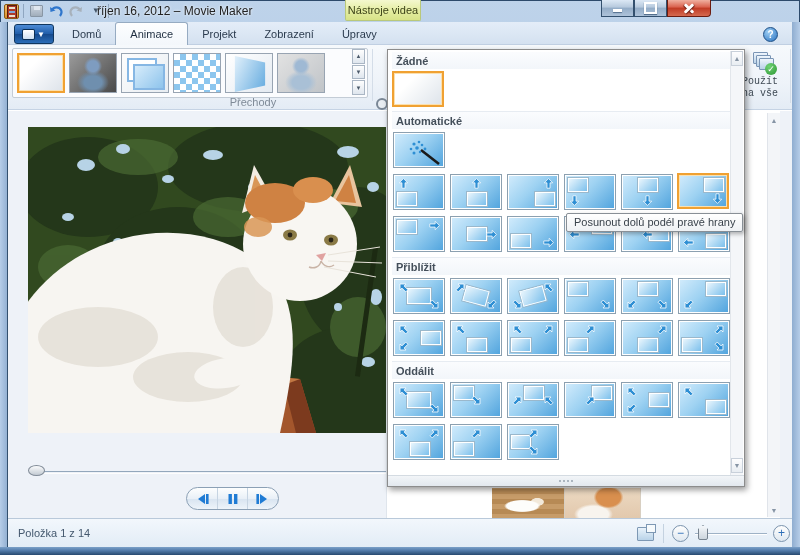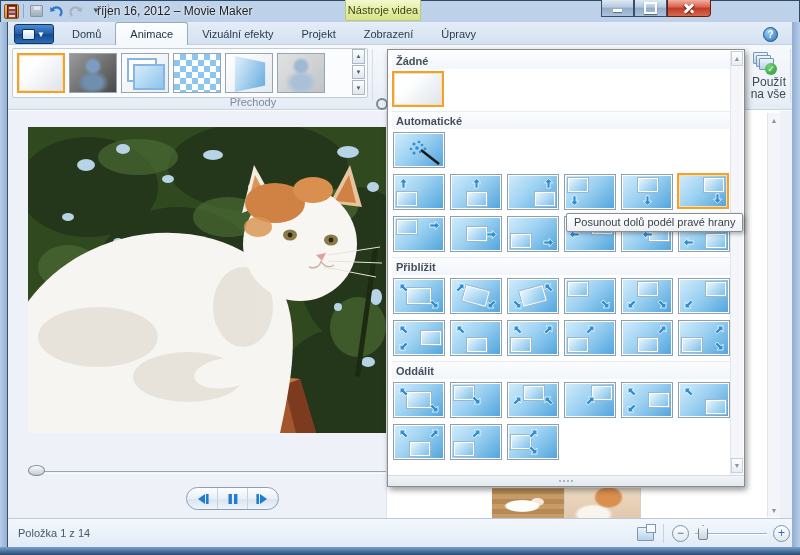--- a/index.html
+++ b/index.html
@@ -91,21 +91,21 @@
   .applyall{position:absolute;left:734px;top:3px;width:44px;height:58px;border-radius:3px;
             display:flex;flex-direction:column;align-items:center;padding-top:4px;}
   .stackicon{position:relative;width:22px;height:20px;}
   .stackicon i{position:absolute;width:15px;height:12px;background:linear-gradient(180deg,#eef5fc,#b9d2e8);
             border:1px solid #7a95b5;border-radius:1px;}
   .stackicon i:nth-child(1){left:0;top:0;}
   .stackicon i:nth-child(2){left:3px;top:3px;}
   .stackicon i:nth-child(3){left:6px;top:6px;}
   .stackicon b{position:absolute;right:-2px;bottom:-3px;width:12px;height:12px;border-radius:50%;background:radial-gradient(circle at 35% 30%,#6fd275,#2c9733);
             color:#fff;font-size:9px;line-height:12px;text-align:center;font-weight:normal;}
-  .applytext{font-size:12px;color:#3f4a55;text-align:right;line-height:12px;margin-top:4px;}
+  .applytext{font-size:10px;color:#3f4a55;text-align:left;line-height:12px;margin-top:4px;font-family:Liberation Mono, monospace;}
   .ribdivider{position:absolute;left:782px;top:4px;width:1px;height:54px;background:#d4dde8;}
   
   .content{position:absolute;left:8px;top:110px;width:784px;height:408px;background:#eef2f8;border-top:1px solid #fff;}
   .rightpane{position:absolute;left:378px;top:0;width:394px;height:408px;background:#fff;border-left:1px solid #dfe5ec;}
   .vscroll{position:absolute;right:0px;top:2px;width:13px;height:404px;background:#f3f5f8;border-left:1px solid #e0e4ea;}
   .vsarrow{position:absolute;left:0;width:12px;height:14px;font-size:7px;color:#8795a5;display:flex;align-items:center;justify-content:center;}
   .sbthumb{position:absolute;top:377px;height:31px;overflow:hidden;border-right:1px solid #d8cfc2;}
   .sb1{left:105px;width:73px;background:
        radial-gradient(ellipse 26px 9px at 42% 58%,#fdfdfb 60%,rgba(253,253,251,0) 70%),
        radial-gradient(ellipse 10px 6px at 63% 45%,#f2e9da 60%,rgba(242,233,218,0) 70%),
@@ -219,21 +219,20 @@
   </div>
 
   <div class="tabrow">
     <div class="filebtn">
       <span class="fglyph"></span>
       <span class="fcaret">▼</span>
     </div>
     <div class="tabstrip" id="tabstrip">
         <div class="tab">Domů</div>
         <div class="tab active">Animace</div>
-        <div class="tab">Vizuální efekty</div>
         <div class="tab">Projekt</div>
         <div class="tab">Zobrazení</div>
         <div class="tab">Úpravy</div>
       </div>
     <div class="helpbtn">?</div>
   </div>
 
   <div class="ribbon">
     <div class="galleryframe" id="ribbon-gallery">
         <div class="rthumb t-blank sel"></div>

